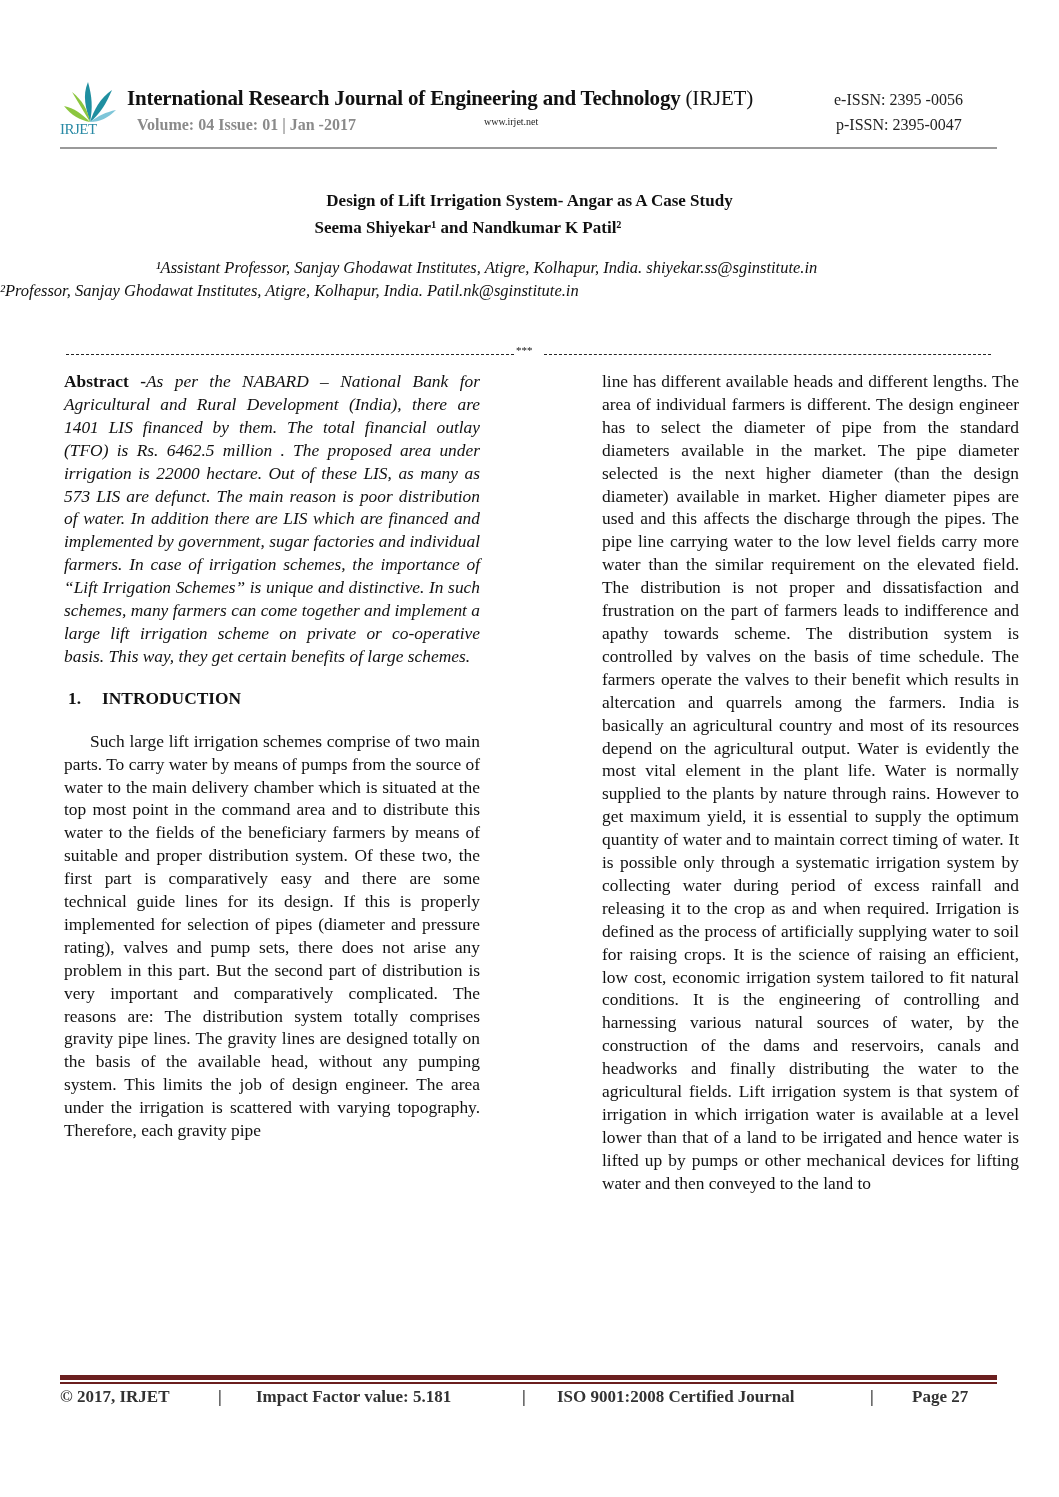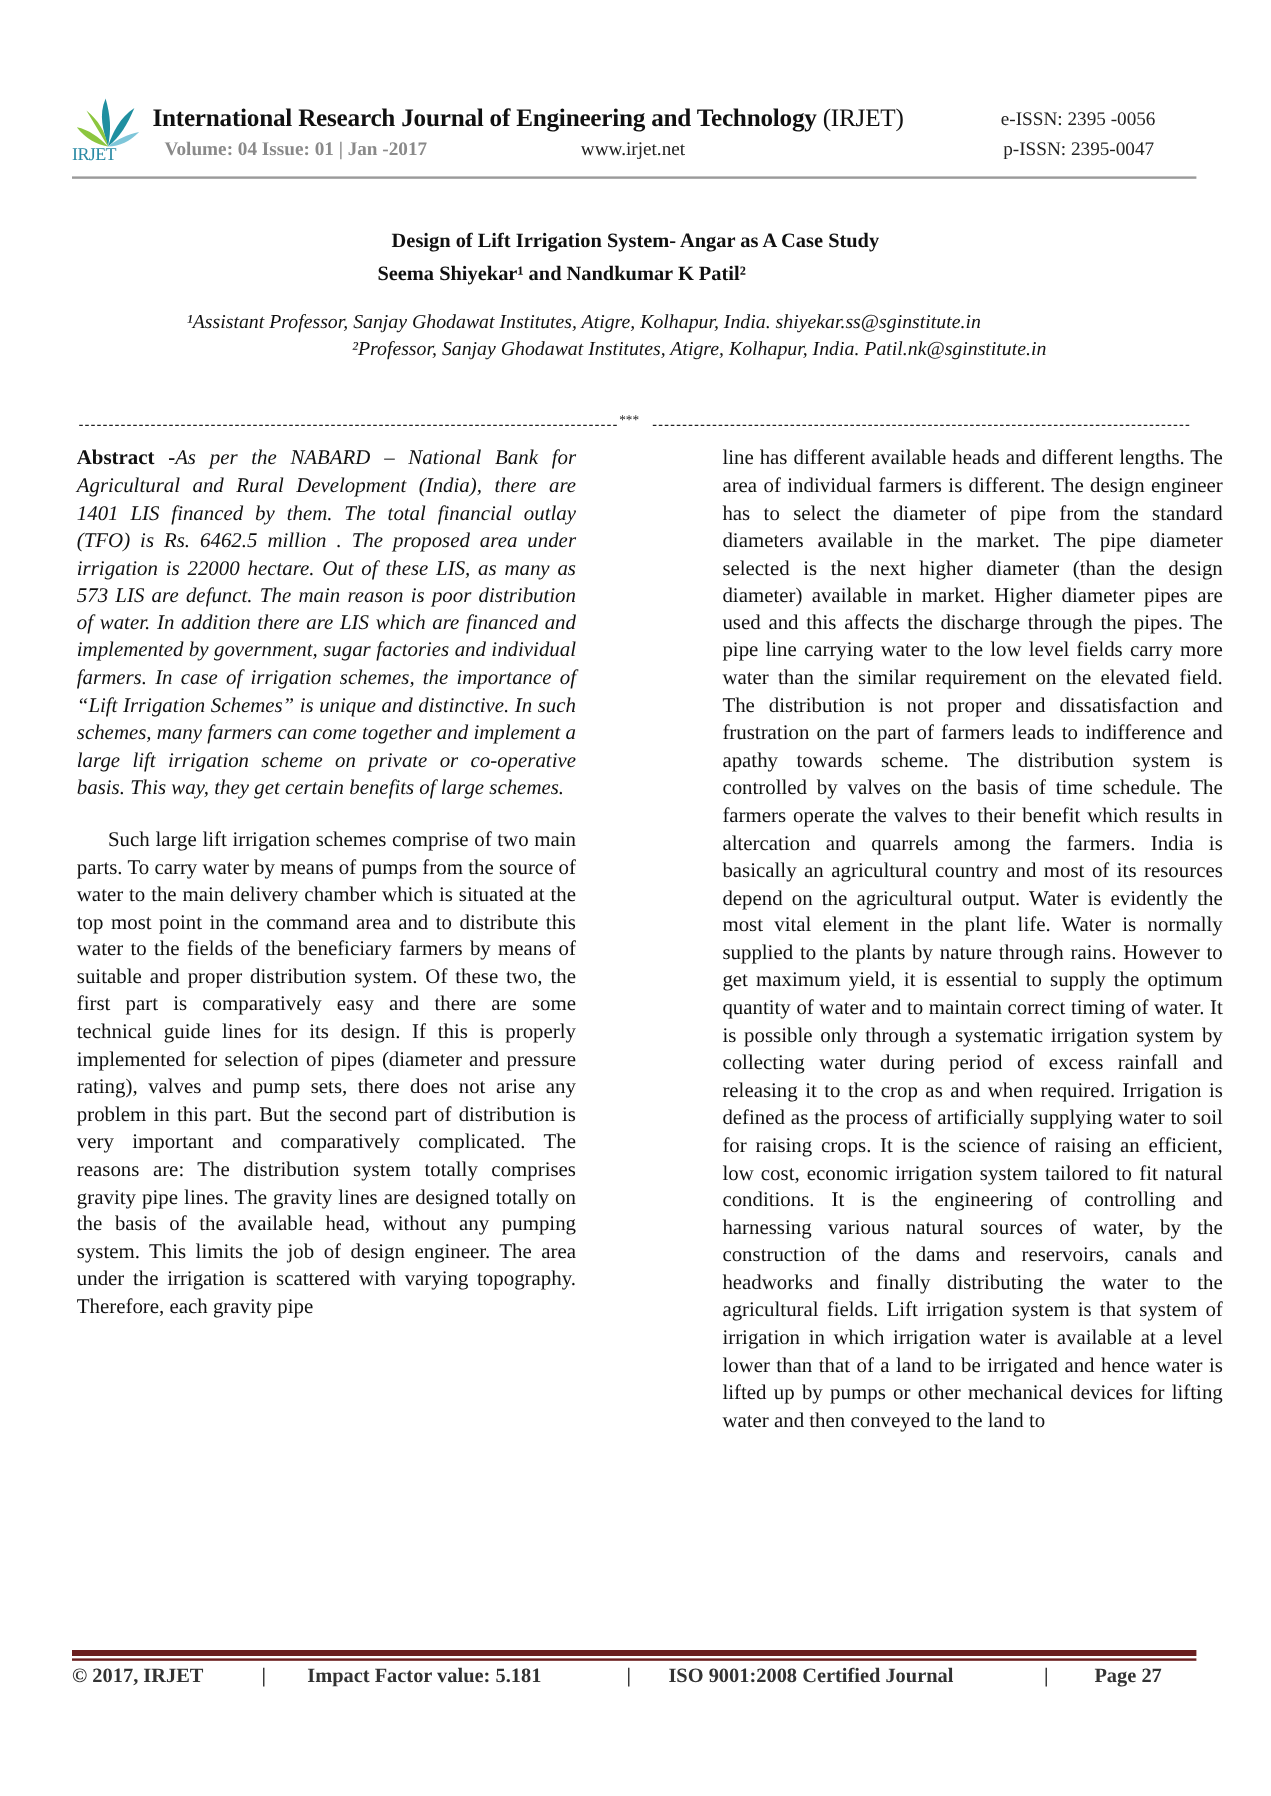--- a/index.html
+++ b/index.html
@@ -4,30 +4,30 @@
 <style>
   html, body { margin: 0; padding: 0; background: #ffffff; }
   body { width: 1059px; height: 1497px; position: relative; overflow: hidden; color: #111; font-family: "DejaVu Serif", serif; }
   .abs { position: absolute; }
 
   
   #logo { left: 60px; top: 78px; width: 60px; height: 60px; }
   #journal-title { left: 127px; top: 86px; font-size: 19.5px; font-weight: bold; white-space: nowrap; letter-spacing: -0.2px; font-family: "Liberation Serif", serif; font-size: 21px; }
   #journal-title .abbr { font-weight: normal; text-align: center; }
   #volume { left: 137px; top: 116px; font-size: 16px; font-weight: bold; color: #8a8a8a; font-family: "Liberation Serif", serif; }
-  #website { left: 484px; top: 116px; font-size: 16px; color: #222; font-family: "Liberation Serif", serif; }
+  #website { left: 484px; top: 116px; font-size: 10px; color: #222; font-family: "Liberation Serif", serif; }
   #eissn { left: 834px; top: 91px; font-size: 16px; color: #222; font-family: "Liberation Serif", serif; }
   #pissn { left: 836px; top: 116px; font-size: 16px; color: #222; font-family: "Liberation Serif", serif; }
   #header-rule { left: 60px; top: 147px; width: 937px; height: 2px; background: #9a9a9a; }
 
   
   #paper-title { left: 0; width: 1059px; top: 191px; text-align: center; font-size: 17px; font-weight: bold; font-family: "Liberation Serif", serif; }
   #authors { left: 0; width: 936px; top: 218px; text-align: center; font-size: 17px; font-weight: bold; font-family: "Liberation Serif", serif; }
   #affil-1 { left: 0; width: 973px; top: 258px; text-align: center; font-size: 16.5px; font-style: italic; font-family: "Liberation Serif", serif; }
-  #affil-2 { left: 0; width: 872px; top: 281px; text-align: right; font-size: 16.5px; font-style: italic; font-family: "Liberation Serif", serif; }
+  #affil-2 { left: 0; width: 872px; top: 281px; text-align: left; font-size: 16.5px; font-style: italic; font-family: "Liberation Serif", serif; }
 
   #separator { left: 66px; top: 346px; width: 925px; height: 12px; }
   #separator .dash { position: absolute; top: 8px; height: 0; border-top: 1.5px dashed #222; }
   #separator .dash.left { left: 0; width: 448px; }
   #separator .dash.right { left: 478px; width: 447px; }
   #separator .stars { position: absolute; left: 450px; top: -2px; font-size: 11px; font-family: "Liberation Serif", serif; }
 
   
   .col { position: absolute; font-family: "Liberation Serif", serif; font-size: 17.4px; line-height: 22.9px; text-align: justify; }
   #col-left { left: 64px; top: 370px; width: 416px; }
@@ -78,20 +78,23 @@
 <div id="separator" class="abs">
   <div class="dash left"></div>
   <span class="stars">***</span>
   <div class="dash right"></div>
 </div>
 
 <div id="col-left" class="col">
   <p>
     <span class="bold">Abstract -</span><span class="italic">As per the NABARD – National Bank for Agricultural and Rural Development (India), there are 1401 LIS financed by them. The total financial outlay (TFO) is Rs. 6462.5 million . The proposed area under irrigation is 22000 hectare. Out of these LIS, as many as 573 LIS are defunct. The main reason is poor distribution of water. In addition there are LIS which are financed and implemented by government, sugar factories and individual farmers. In case of irrigation schemes, the importance of “Lift Irrigation Schemes” is unique and distinctive. In such schemes, many farmers can come together and implement a large lift irrigation scheme on private or co-operative basis. This way, they get certain benefits of large schemes.</span>
   </p>
+  <p id="intro-heading">
+    <span class="num">1.</span><span>INTRODUCTION</span>
+  </p>
   <p id="intro-para">Such large lift irrigation schemes comprise of two main parts. To carry water by means of pumps from the source of water to the main delivery chamber which is situated at the top most point in the command area and to distribute this water to the fields of the beneficiary farmers by means of suitable and proper distribution system. Of these two, the first part is comparatively easy and there are some technical guide lines for its design. If this is properly implemented for selection of pipes (diameter and pressure rating), valves and pump sets, there does not arise any problem in this part. But the second part of distribution is very important and comparatively complicated. The reasons are: The distribution system totally comprises gravity pipe lines. The gravity lines are designed totally on the basis of the available head, without any pumping system. This limits the job of design engineer. The area under the irrigation is scattered with varying topography. Therefore, each gravity pipe</p>
 </div>
 
 <div id="col-right" class="col">
   <p>line has different available heads and different lengths. The area of individual farmers is different. The design engineer has to select the diameter of pipe from the standard diameters available in the market. The pipe diameter selected is the next higher diameter (than the design diameter) available in market. Higher diameter pipes are used and this affects the discharge through the pipes. The pipe line carrying water to the low level fields carry more water than the similar requirement on the elevated field. The distribution is not proper and dissatisfaction and frustration on the part of farmers leads to indifference and apathy towards scheme. The distribution system is controlled by valves on the basis of time schedule. The farmers operate the valves to their benefit which results in altercation and quarrels among the farmers. India is basically an agricultural country and most of its resources depend on the agricultural output. Water is evidently the most vital element in the plant life. Water is normally supplied to the plants by nature through rains. However to get maximum yield, it is essential to supply the optimum quantity of water and to maintain correct timing of water. It is possible only through a systematic irrigation system by collecting water during period of excess rainfall and releasing it to the crop as and when required. Irrigation is defined as the process of artificially supplying water to soil for raising crops. It is the science of raising an efficient, low cost, economic irrigation system tailored to fit natural conditions. It is the engineering of controlling and harnessing various natural sources of water, by the construction of the dams and reservoirs, canals and headworks and finally distributing the water to the agricultural fields. Lift irrigation system is that system of irrigation in which irrigation water is available at a level lower than that of a land to be irrigated and hence water is lifted up by pumps or other mechanical devices for lifting water and then conveyed to the land to</p>
 </div>
 
 <div id="footer-bar" class="abs"></div>
 <div id="footer-bar-thin" class="abs"></div>
 <div id="footer" class="abs">

